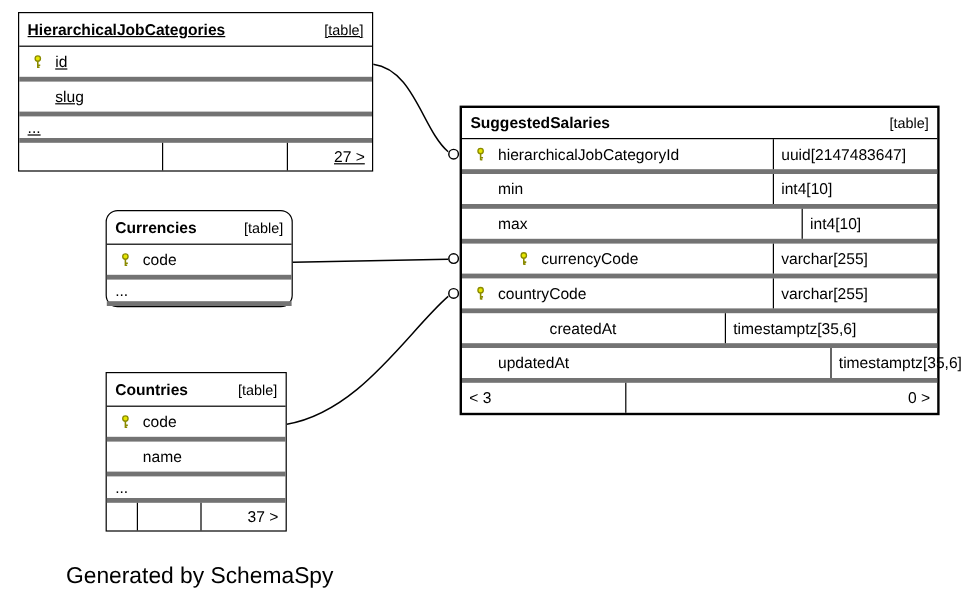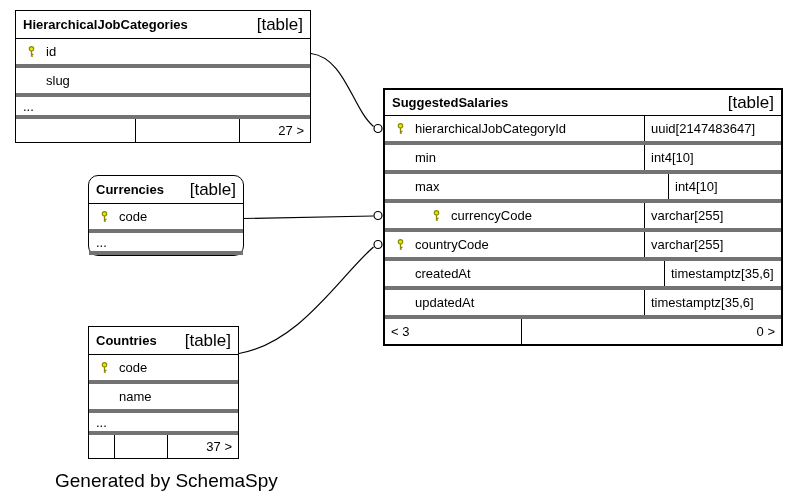--- a/index.html
+++ b/index.html
@@ -13,21 +13,21 @@
   .table-box{
     position:absolute;background:#fff;border:1px solid #000;z-index:1;
     box-sizing:border-box;
   }
   .table-box.focus{border-width:2px;}
   .t-header{
     display:flex;justify-content:space-between;align-items:center;
     height:28px;padding:0 7px;border-bottom:1px solid #000;
     font-weight:bold;box-sizing:border-box;
   }
-  .t-type{font-weight:normal;font-size:17px;margin-left:10px;white-space:nowrap;}
+  .t-type{font-weight:normal;font-size:12px;margin-left:10px;white-space:nowrap;}
   .t-row{
     display:flex;align-items:center;height:29px;border-bottom:4px solid #737373;
     box-sizing:border-box;
   }
   .t-row.ellipsis{height:22px;padding-left:7px;}
   .key-gutter{width:30px;display:flex;justify-content:center;align-items:center;flex:none;}
   .key-gutter.empty svg{visibility:hidden;}
   .col-name{white-space:nowrap;}
   .name-cell{display:flex;align-items:center;flex:none;height:100%;box-sizing:border-box;border-right:1px solid #000;}
   .type-cell{flex:1;display:flex;align-items:center;padding-left:6px;white-space:nowrap;}
@@ -48,21 +48,21 @@
 
   <svg class="relations" width="805" height="500">
     <path d="M 311 53.5 C 345 58, 352 108, 373.5 126.5" fill="none" stroke="#000" stroke-width="1.2"></path>
     <path d="M 244 218.5 L 373.5 216" fill="none" stroke="#000" stroke-width="1.2"></path>
     <path d="M 239 353.5 C 300 343, 340 276, 373.5 247" fill="none" stroke="#000" stroke-width="1.2"></path>
     <circle cx="378" cy="128.5" r="4" fill="#fff" stroke="#000" stroke-width="1.2"></circle>
     <circle cx="378" cy="215.5" r="4" fill="#fff" stroke="#000" stroke-width="1.2"></circle>
     <circle cx="378" cy="244.5" r="4" fill="#fff" stroke="#000" stroke-width="1.2"></circle>
   </svg>
 
-  <div class="table-box" style="left:15px;top:10px;width:296px;">
+  <div class="table-box" style="left:15px;top:10px;width:296px;text-decoration:underline;">
     <div class="t-header">
       <span class="t-title">HierarchicalJobCategories</span>
       <span class="t-type">[table]</span>
     </div>
     <div class="t-row">
       <span class="key-gutter">
         <svg width="13" height="14" viewBox="0 0 14 14">
             <circle cx="7" cy="3.6" r="2.4" fill="#e6e600" stroke="#8a8a00" stroke-width="1.2"></circle>
             <path d="M7 6 L7 12 M7 9.6 L9.2 9.6 M7 11.4 L8.6 11.4" stroke="#8a8a00" stroke-width="1.4" fill="none"></path>
           </svg>
@@ -97,21 +97,21 @@
             <path d="M7 6 L7 12 M7 9.6 L9.2 9.6 M7 11.4 L8.6 11.4" stroke="#8a8a00" stroke-width="1.4" fill="none"></path>
           </svg>
       </span>
       <span class="col-name">code</span>
     </div>
     <div class="t-row ellipsis">
       <span class="col-name">...</span>
     </div>
   </div>
 
-  <div class="table-box" style="left:88px;top:326px;width:151px;">
+  <div class="table-box" style="left:88px;top:310px;width:151px;">
     <div class="t-header">
       <span class="t-title">Countries</span>
       <span class="t-type">[table]</span>
     </div>
     <div class="t-row">
       <span class="key-gutter">
         <svg width="13" height="14" viewBox="0 0 14 14">
             <circle cx="7" cy="3.6" r="2.4" fill="#e6e600" stroke="#8a8a00" stroke-width="1.2"></circle>
             <path d="M7 6 L7 12 M7 9.6 L9.2 9.6 M7 11.4 L8.6 11.4" stroke="#8a8a00" stroke-width="1.4" fill="none"></path>
           </svg>
@@ -193,31 +193,31 @@
               <circle cx="7" cy="3.6" r="2.4" fill="#e6e600" stroke="#8a8a00" stroke-width="1.2"></circle>
               <path d="M7 6 L7 12 M7 9.6 L9.2 9.6 M7 11.4 L8.6 11.4" stroke="#8a8a00" stroke-width="1.4" fill="none"></path>
             </svg>
         </span>
         <span class="col-name">countryCode</span>
       </span>
       <span class="type-cell">varchar[255]</span>
     </div>
 
     <div class="t-row">
-      <span class="name-cell" style="width:280px;">
+      <span class="name-cell" style="width:220px;gap:43px;">
         <span class="key-gutter empty">
             <svg width="13" height="14" viewBox="0 0 14 14"></svg>
           </span>
         <span class="col-name">createdAt</span>
       </span>
       <span class="type-cell">timestamptz[35,6]</span>
     </div>
 
     <div class="t-row">
-      <span class="name-cell" style="width:260px;">
+      <span class="name-cell" style="width:308px;">
         <span class="key-gutter empty">
             <svg width="13" height="14" viewBox="0 0 14 14"></svg>
           </span>
         <span class="col-name">updatedAt</span>
       </span>
       <span class="type-cell">timestamptz[35,6]</span>
     </div>
 
     <div class="t-footer" style="height:25px;">
       <span class="f-cell left" style="width:137px;">&lt; 3</span>

